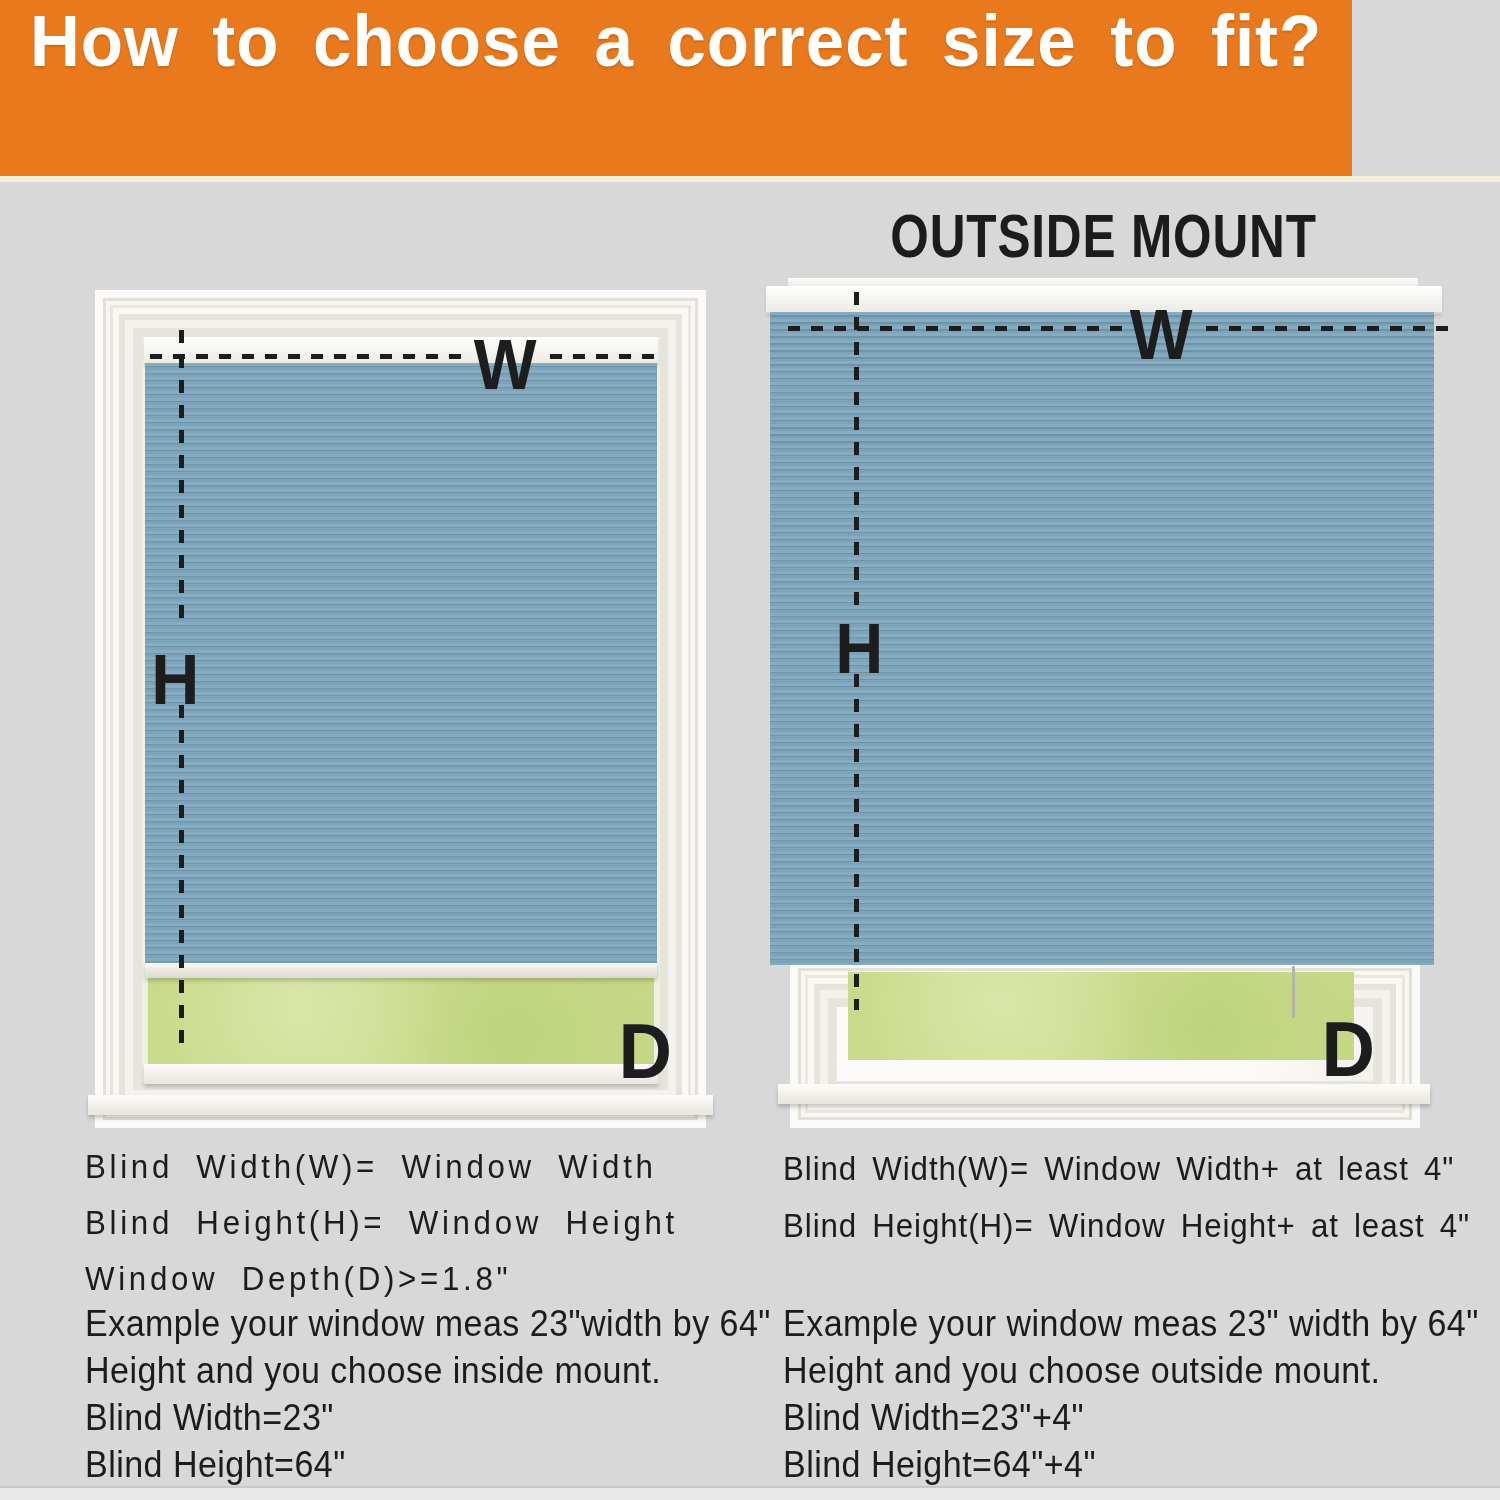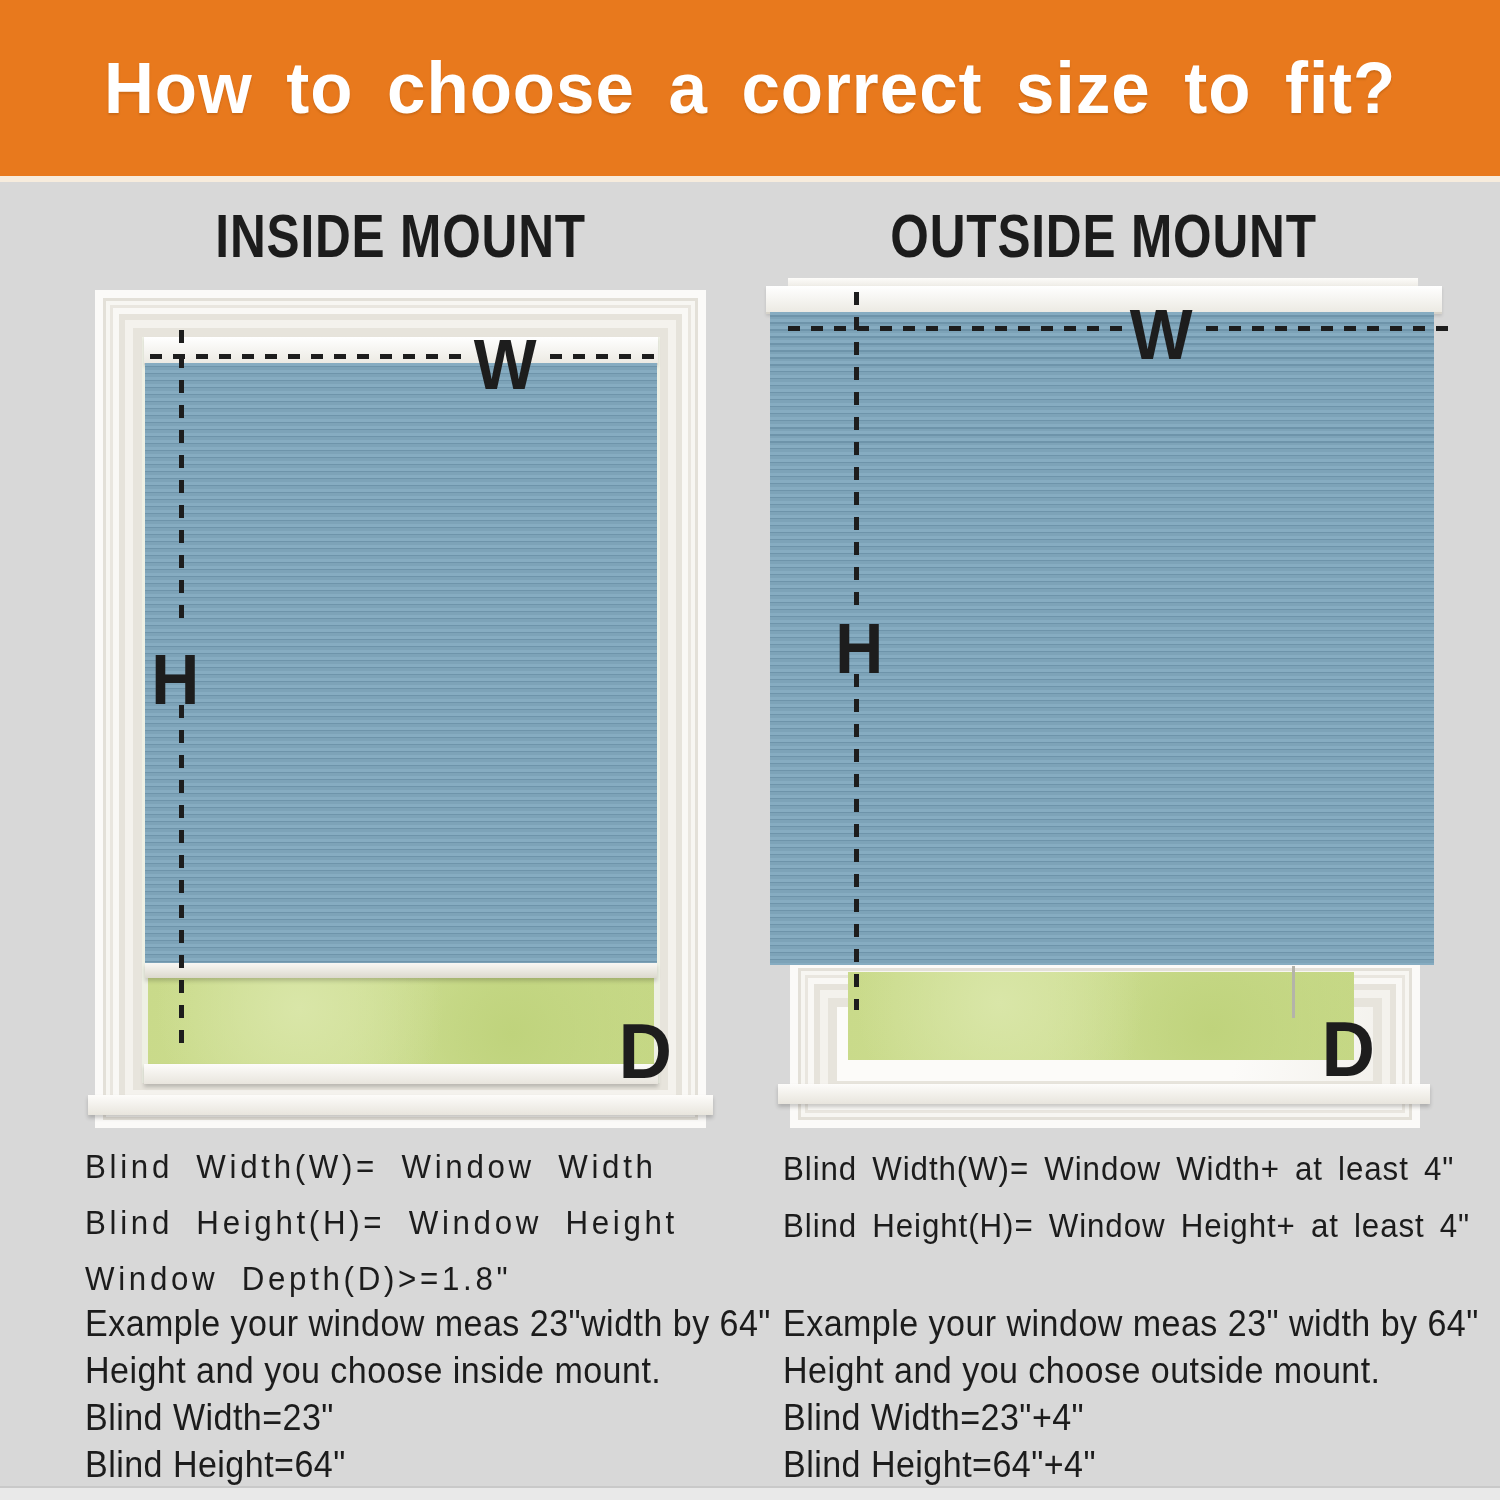--- a/index.html
+++ b/index.html
@@ -1,22 +1,22 @@
 <!DOCTYPE html>
 <html><head>
 <meta charset="utf-8">
 <style>
   html,body{margin:0;padding:0;background:#bfbfbf;}
   .canvas{
     position:relative;width:1500px;height:1500px;background:#d8d8d8;
     overflow:hidden;font-family:"Liberation Sans",sans-serif;color:#1c1c1c;
   }
   
-  .banner{position:absolute;left:0;top:0;width:1500px;height:176px;background:#e8791d;
-    display:flex;align-items:center;justify-content:center;}
+  .banner{position:absolute;left:0;top:0;width:1352px;height:176px;background:#e8791d;
+    display:flex;justify-content:center;}
   .banner-title{color:#fff;font-weight:700;font-size:72px;letter-spacing:1px;word-spacing:14px;
     transform:scaleX(0.96);white-space:nowrap;text-shadow:0 2px 2px rgba(120,60,0,.25);}
   .banner-divider{position:absolute;left:0;top:176px;width:1500px;height:6px;background:#f7ecdd;}
   
   .col-heading{position:absolute;top:203px;height:64px;display:flex;align-items:center;justify-content:center;}
   .col-heading span{font-weight:700;font-size:62px;letter-spacing:1px;transform:scaleX(0.80);white-space:nowrap;}
   .heading-left{left:95px;width:611px;}
   .heading-right{left:768px;width:672px;text-align:right;}
   
   .win{position:absolute;}
@@ -56,23 +56,20 @@
 </head>
 <body>
 
 <div class="canvas">
 
   <div class="banner">
     <div class="banner-title">How to choose a correct size to fit?</div>
   </div>
   <div class="banner-divider"></div>
 
-  <div class="col-heading heading-left">
-    <span>INSIDE MOUNT</span>
-  </div>
   <div class="col-heading heading-right">
     <span>OUTSIDE MOUNT</span>
   </div>
 
   <div class="win" style="left:95px;top:290px;width:611px;height:838px;">
     <div class="frame" style="left:0;top:0;width:611px;height:838px;"></div>
     <div class="opening" style="left:47px;top:47px;width:518px;height:746px;"></div>
     <div class="grass" style="left:53px;top:688px;width:506px;height:86px;"></div>
     <div class="sill" style="left:49px;top:774px;width:514px;height:20px;"></div>
     <div class="headrail" style="left:49px;top:47px;width:514px;height:26px;"></div>

